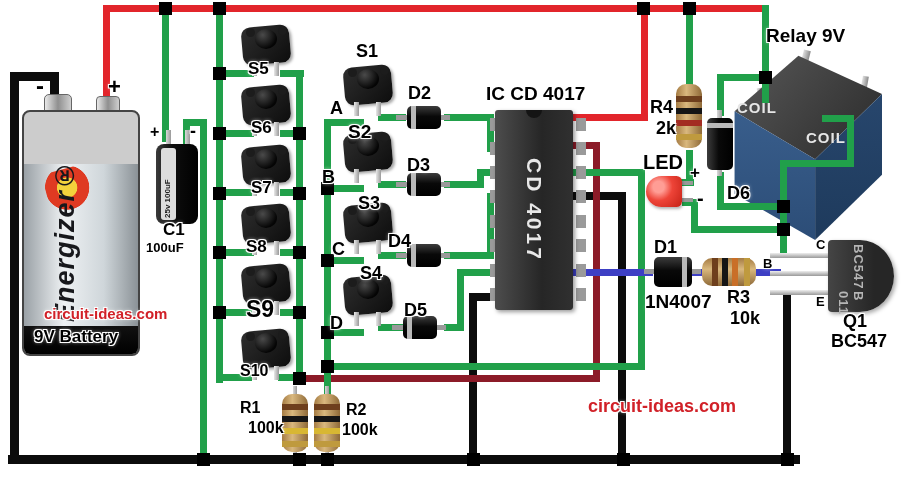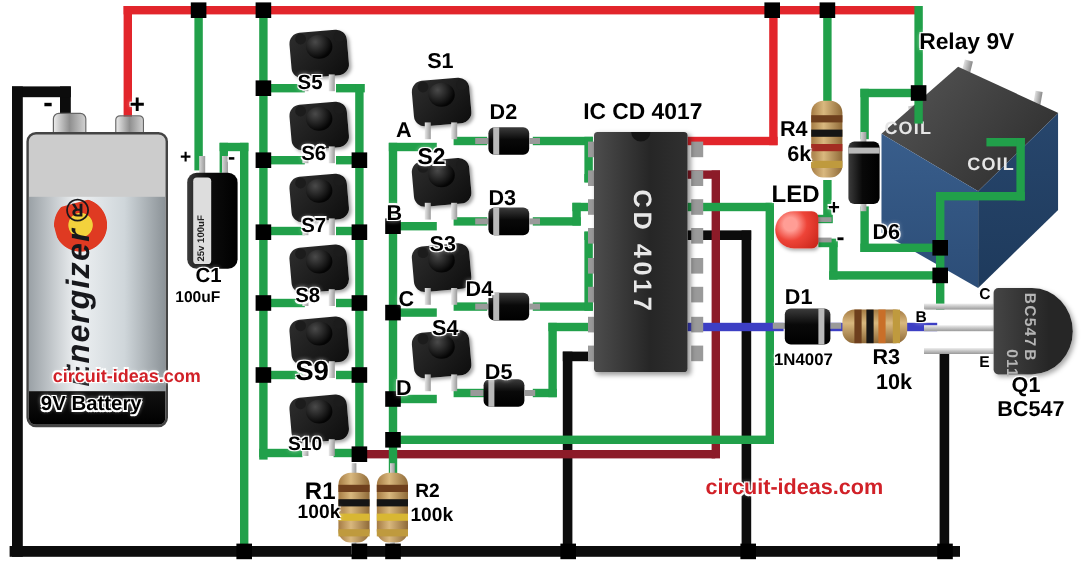--- a/index.html
+++ b/index.html
@@ -355,21 +355,21 @@
 
   <div class="res" style="left:676px;top:80px;width:26px;height:74px;">
     <div class="rbody-v" style="left:0;top:4px;height:64px;">
       <div class="bd-h c-brown" style="top:12px;"></div>
         <div class="bd-h c-black" style="top:24px;"></div>
       <div class="bd-h c-red2" style="top:36px;"></div>
         <div class="bd-h c-gold" style="top:50px;"></div>
     </div>
   </div>
   <div class="lbl" style="left:650px;top:98px;font-size:18px;">R4</div>
-  <div class="lbl" style="left:656px;top:119px;font-size:18px;">6k</div>
+  <div class="lbl" style="left:656px;top:119px;font-size:18px;">2k</div>
 
   <div class="comp" style="left:646px;top:170px;width:50px;height:42px;">
     <div style="position:absolute;left:33px;top:11px;width:14px;height:4px;background:#999;"></div>
     <div style="position:absolute;left:33px;top:28px;width:14px;height:4px;background:#999;"></div>
     <div style="position:absolute;left:0;top:6px;width:36px;height:31px;border-radius:17px 6px 6px 17px;
          background:radial-gradient(circle at 35% 35%,#ff9d95 0 18%,#ee4438 45%,#c32015);box-shadow:1px 2px 3px rgba(0,0,0,.3);"></div>
   </div>
   <div class="lbl" style="left:643px;top:152px;font-size:20px;">LED</div>
   <div class="lbl" style="left:690px;top:164px;font-size:17px;">+</div>
   <div class="lbl" style="left:697px;top:188px;font-size:20px;">-</div>
@@ -384,21 +384,21 @@
   <div class="lbl" style="left:727px;top:184px;font-size:18px;">D6</div>
   <div class="lbl" style="left:766px;top:26px;font-size:19px;">Relay 9V</div>
 
   <div class="dio-h" style="left:644px;top:257px;width:56px;">
     <div class="ll" style="top:12px;"></div>
     <div class="bd" style="left:10px;top:0;width:38px;height:30px;"></div>
     <div class="band" style="left:38px;top:0;height:30px;"></div>
     <div class="rl" style="left:48px;top:12px;"></div>
   </div>
   <div class="lbl" style="left:654px;top:238px;font-size:18px;">D1</div>
-  <div class="lbl" style="left:645px;top:292px;font-size:14px;">1N4007</div>
+  <div class="lbl" style="left:645px;top:292px;font-size:19px;">1N4007</div>
 
   <div class="res" style="left:698px;top:256px;width:62px;height:32px;">
     <div class="rbody-h" style="left:4px;top:2px;width:54px;">
       <div class="bd-v c-brown" style="left:10px;"></div>
         <div class="bd-v c-black" style="left:20px;"></div>
       <div class="bd-v c-orange" style="left:30px;"></div>
         <div class="bd-v c-gold" style="left:42px;"></div>
     </div>
   </div>
   <div class="lbl" style="left:727px;top:288px;font-size:18px;">R3</div>
@@ -435,20 +435,20 @@
   <div class="res" style="left:314px;top:386px;width:26px;height:76px;">
     <div class="lead" style="left:11px;top:0;width:4px;height:9px;"></div>
     <div class="rbody-v" style="left:0;top:8px;height:58px;">
       <div class="bd-h c-brown" style="top:10px;"></div>
         <div class="bd-h c-black" style="top:22px;"></div>
       <div class="bd-h c-yellow" style="top:34px;"></div>
         <div class="bd-h c-gold" style="top:47px;"></div>
     </div>
     <div class="lead" style="left:11px;top:66px;width:4px;height:10px;"></div>
   </div>
-  <div class="lbl" style="left:254px;top:400px;font-size:20px;">R1</div>
+  <div class="lbl" style="left:240px;top:400px;font-size:16px;">R1</div>
   <div class="lbl" style="left:248px;top:420px;font-size:16px;">100k</div>
   <div class="lbl" style="left:346px;top:402px;font-size:16px;">R2</div>
   <div class="lbl" style="left:342px;top:422px;font-size:16px;">100k</div>
 
   <div class="lbl wm" style="left:588px;top:397px;font-size:18px;">circuit-ideas.com</div>
 
 </div>
 
 </body></html>

